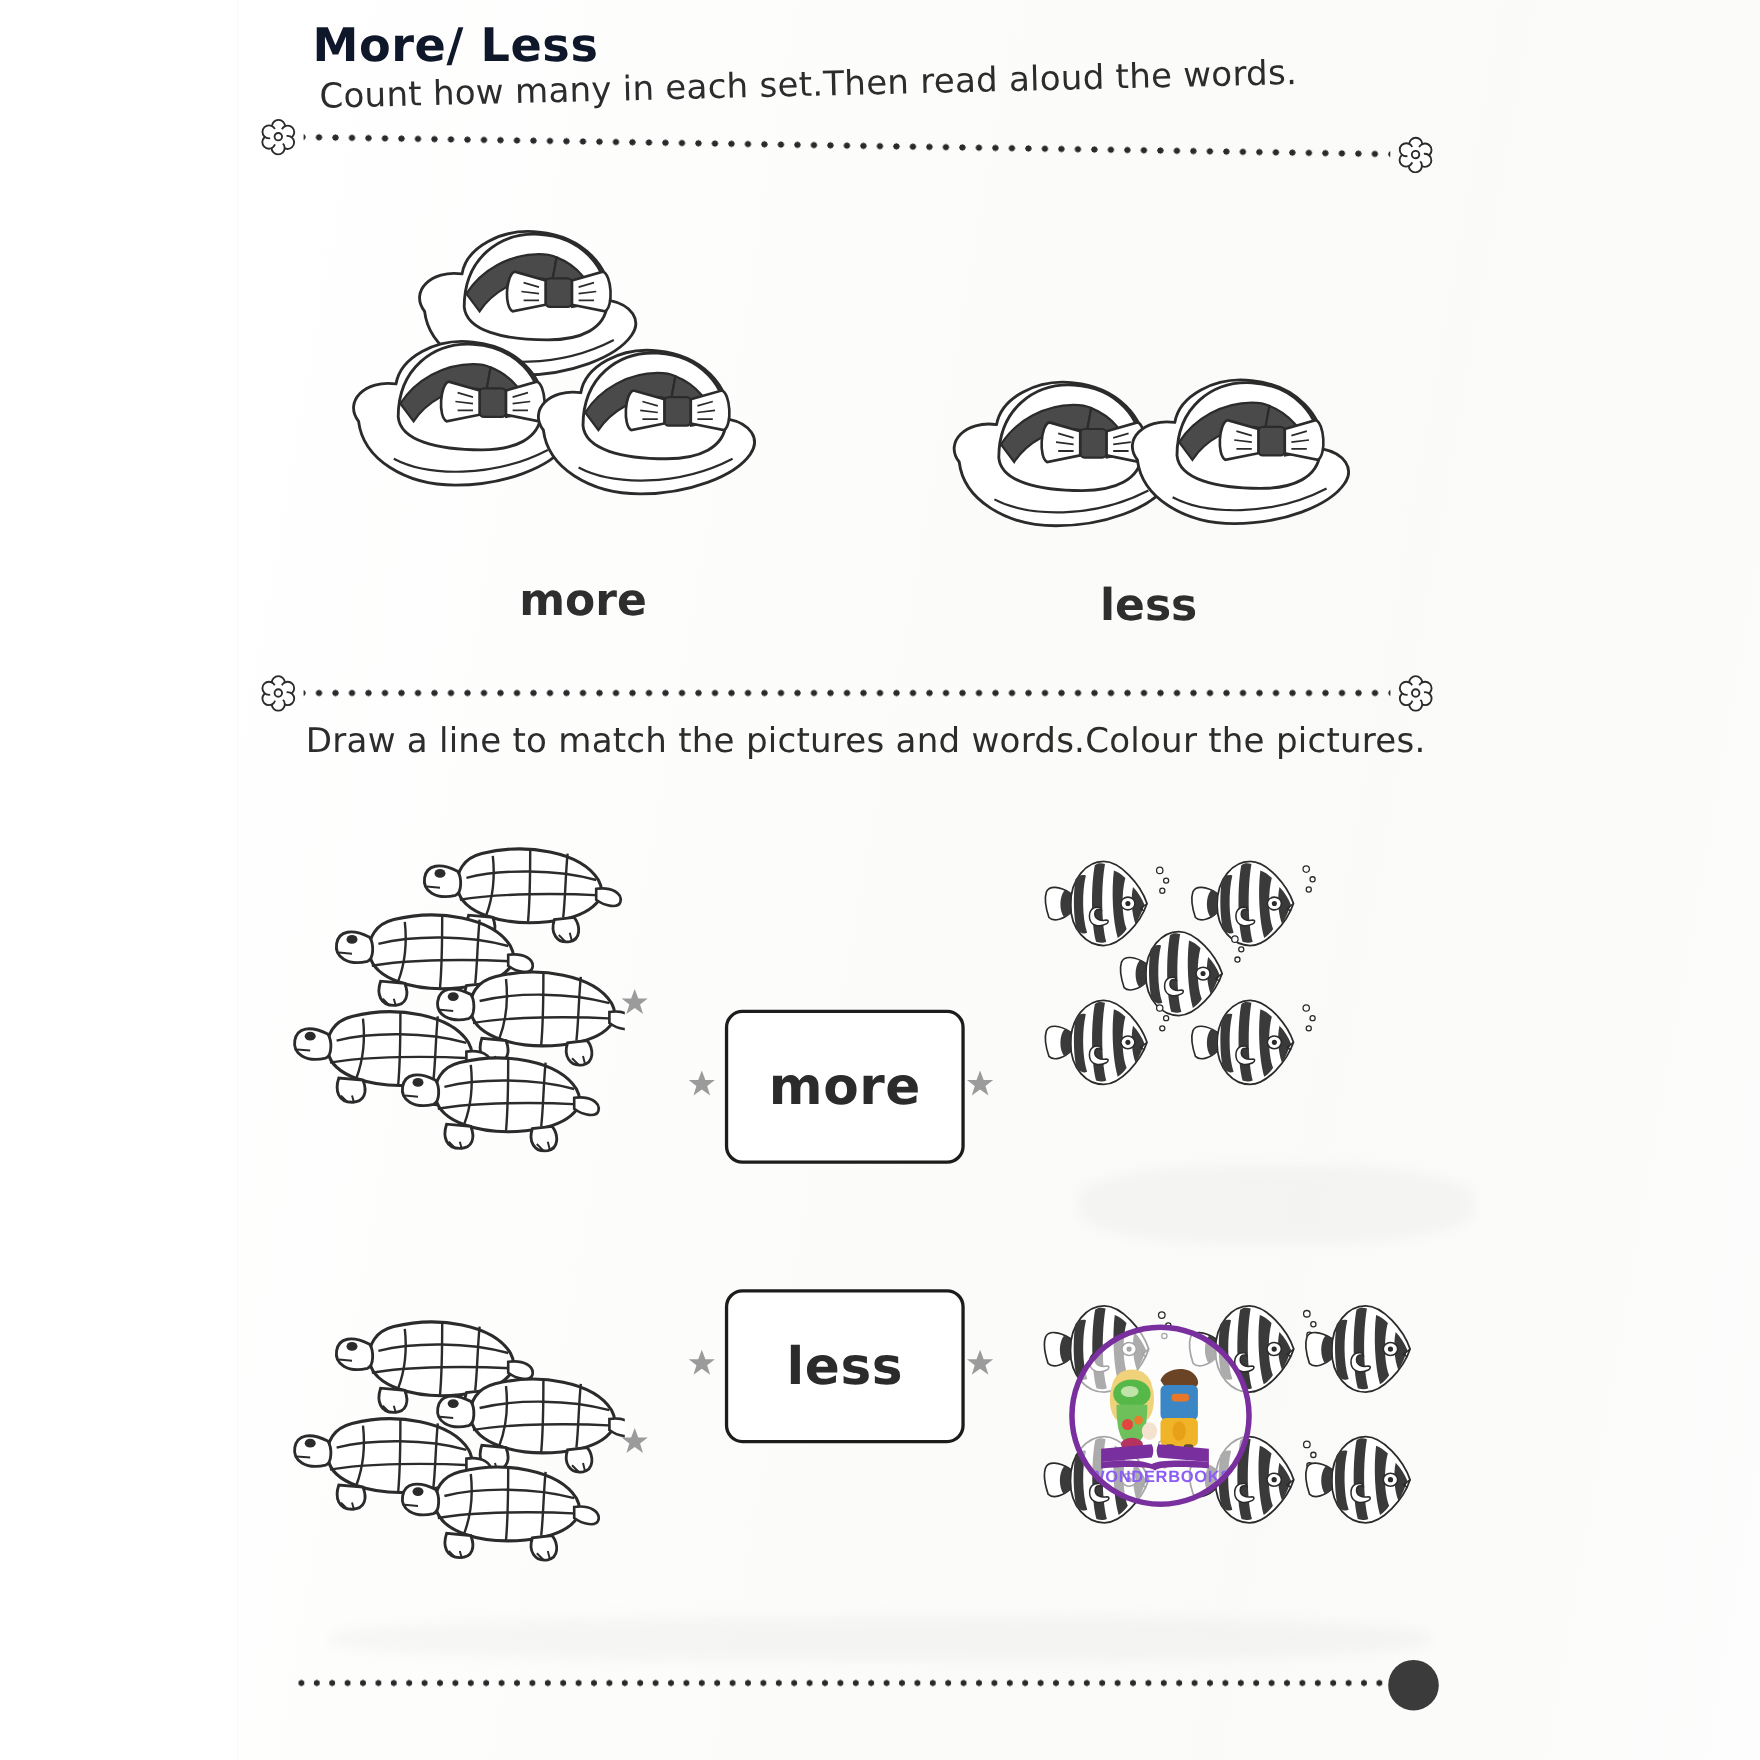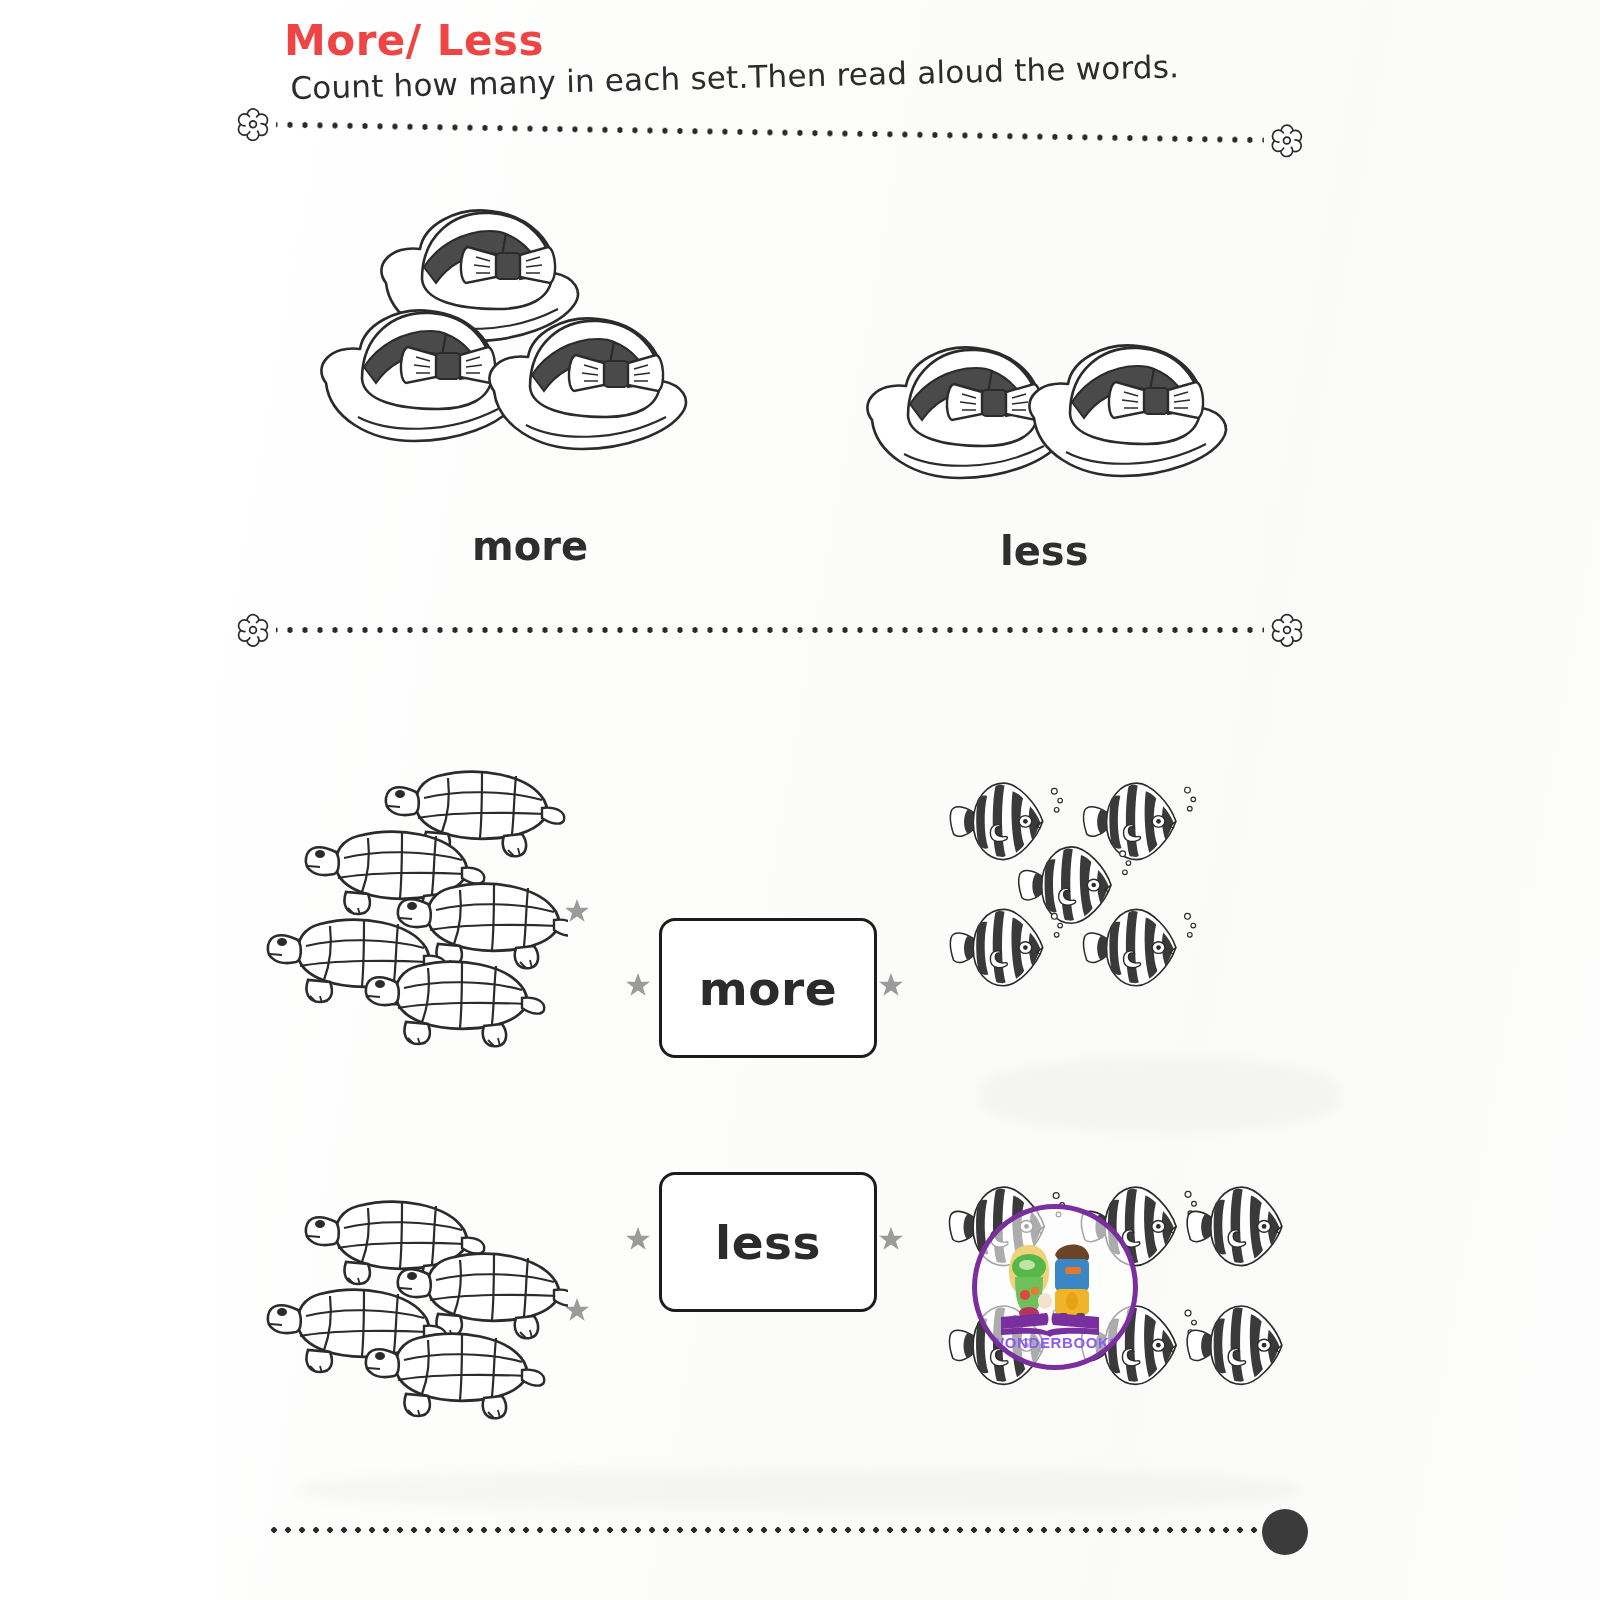--- a/index.html
+++ b/index.html
@@ -33,21 +33,21 @@
     background: linear-gradient(100deg, #ffffff 0%, #fcfcfb 40%, #fafaf8 70%, #fdfdfd 100%);
   }
 
   
   .title {
     position: absolute;
     left: 284px; top: 16px;
     font-size: 42px;
     font-weight: bold;
     letter-spacing: 0.5px;
-    color: #ef4444;
+    color: #0f172a;
     font-family: "DejaVu Sans", sans-serif;
   }
   .instruction {
     position: absolute;
     font-size: 31px;
     color: #2c2c2c;
     font-family: "DejaVu Sans", sans-serif;
     letter-spacing: 0.2px;
     white-space: nowrap;
   }
@@ -278,20 +278,21 @@
           <circle cx="30" cy="26" r="7"></circle>
         <circle cx="20" cy="32" r="7"></circle>
           <circle cx="10" cy="26" r="7"></circle>
           <circle cx="10" cy="15" r="7"></circle>
         <circle cx="20" cy="20" r="9" fill="#ffffff" stroke="none"></circle>
         <circle cx="20" cy="20" r="4" fill="#ffffff" stroke="#2b2b2b" stroke-width="2"></circle>
       </g>
     </svg>
   </div>
 
+  <div class="instruction" id="instruction-2">Draw a line to match the pictures and words.Colour the pictures.</div>
 
   <svg width="0" height="0" style="position:absolute">
     <defs>
       <g id="turtle-shape">
 
         <path d="M 52 28 C 92 18, 142 26, 158 52 C 168 70, 150 86, 112 90 C 70 94, 34 82, 30 60
                  C 28 44, 36 32, 52 28 Z" fill="#ffffff" stroke="#2b2b2b" stroke-width="2.8"></path>
 
         <path d="M 62 30 C 64 48, 62 68, 56 84" stroke="#2b2b2b" stroke-width="2.2" fill="none"></path>
         <path d="M 96 24 C 96 46, 96 68, 94 90" stroke="#2b2b2b" stroke-width="2.2" fill="none"></path>

